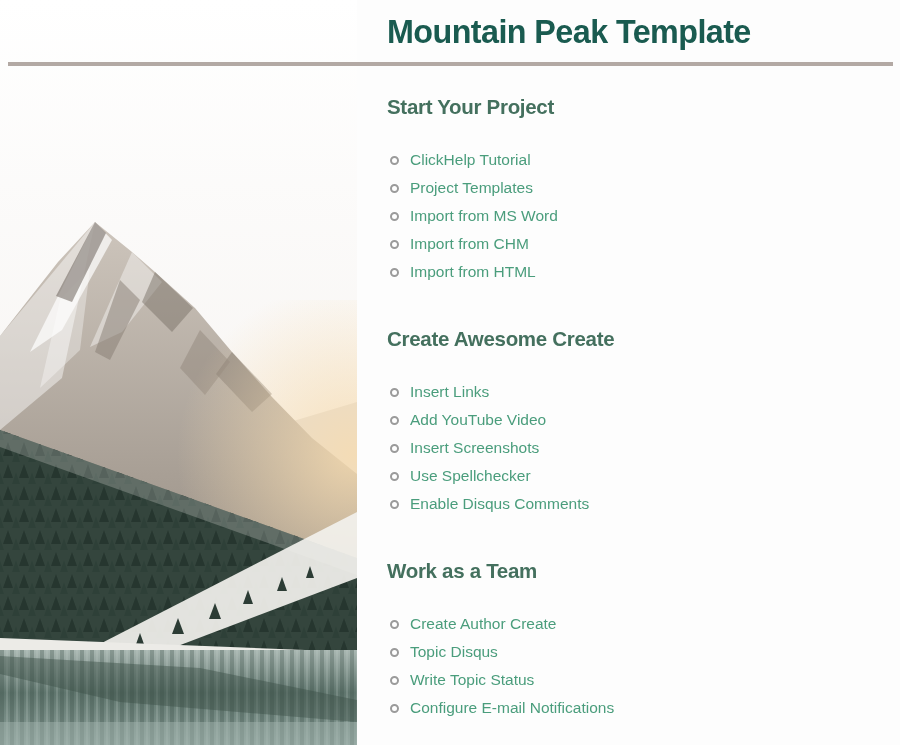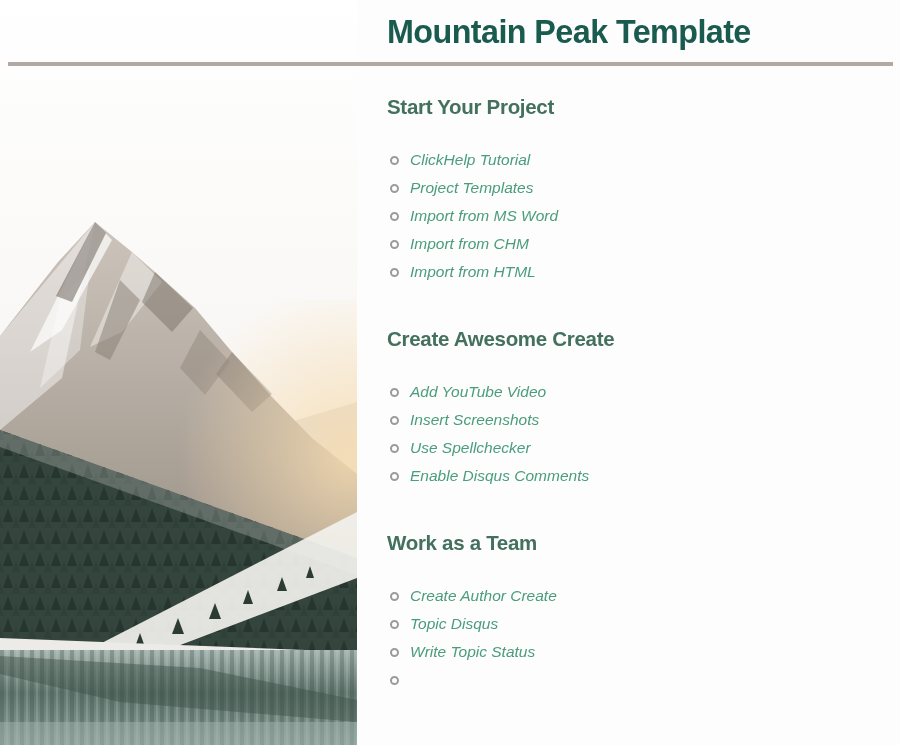--- a/index.html
+++ b/index.html
@@ -20,21 +20,21 @@
     margin:8px 0 0;font-size:34px;line-height:46px;font-weight:bold;
     color:var(--title);letter-spacing:-0.6px;transform:scaleX(.95);transform-origin:left;
     white-space:nowrap;
   }
   .intro{margin:30px 0 0;font-size:15px;line-height:22px;color:var(--body-text);}
   .section-heading{
     margin:40px 0 0;font-size:20.5px;line-height:26px;font-weight:bold;
     color:var(--heading);letter-spacing:-0.3px;
   }
   .link-list{margin:26px 0 0;padding:0;list-style:none;}
-  .link-list li{height:28px;display:flex;align-items:center;font-style:italic;}
+  .link-list li{height:28px;display:flex;align-items:center;}
   .bullet-ring{
     width:9px;height:9px;border:2.5px solid var(--bullet-ring);border-radius:50%;
     margin:0 11px 0 3px;flex:none;background:#fff;
   }
   .topic-link{color:var(--link);font-size:15.5px;line-height:20px;text-decoration:none;cursor:pointer;}
 </style>
 </head>
 <body>
 
 <svg class="photo" viewBox="0 0 357 745" preserveAspectRatio="none" aria-hidden="true">
@@ -150,20 +150,24 @@
         </li>
         <li>
           <span class="bullet-ring"></span>
           <a class="topic-link" href="#">Import from HTML</a>
         </li>
       </ul>
       <h2 class="section-heading">Create Awesome Create</h2>
       <ul class="link-list">
         <li>
           <span class="bullet-ring"></span>
+          <a class="topic-link" href="#">Insert Links</a>
+        </li>
+        <li>
+          <span class="bullet-ring"></span>
           <a class="topic-link" href="#">Add YouTube Video</a>
         </li>
         <li>
           <span class="bullet-ring"></span>
           <a class="topic-link" href="#">Insert Screenshots</a>
         </li>
         <li>
           <span class="bullet-ring"></span>
           <a class="topic-link" href="#">Use Spellchecker</a>
         </li>
@@ -181,16 +185,17 @@
         <li>
           <span class="bullet-ring"></span>
           <a class="topic-link" href="#">Topic Disqus</a>
         </li>
         <li>
           <span class="bullet-ring"></span>
           <a class="topic-link" href="#">Write Topic Status</a>
         </li>
         <li>
           <span class="bullet-ring"></span>
+          <a class="topic-link" href="#">Configure E-mail Notifications</a>
         </li>
       </ul>
     </div>
 </div>
 
 </body></html>

